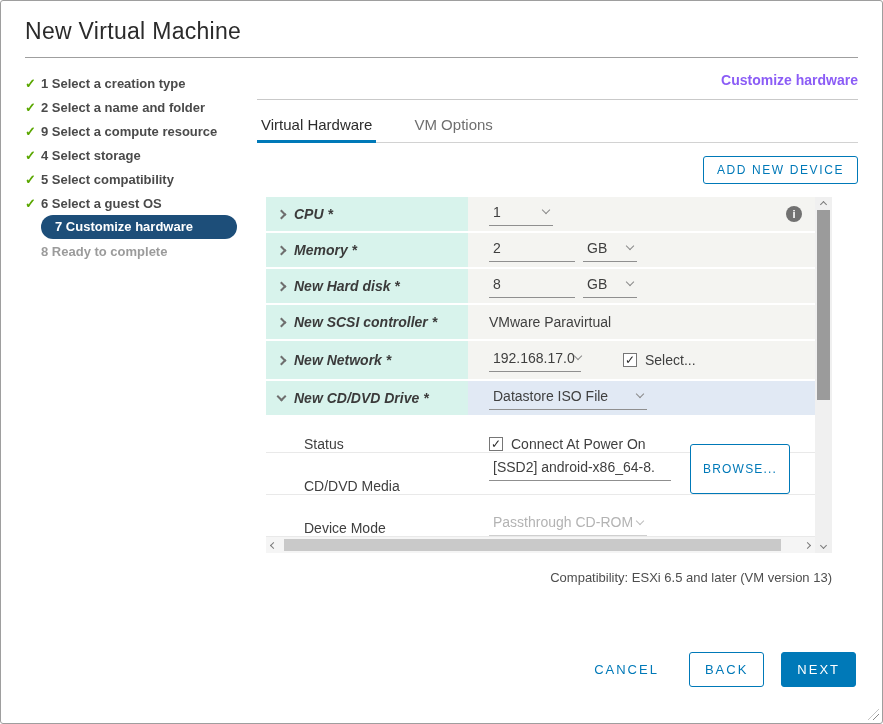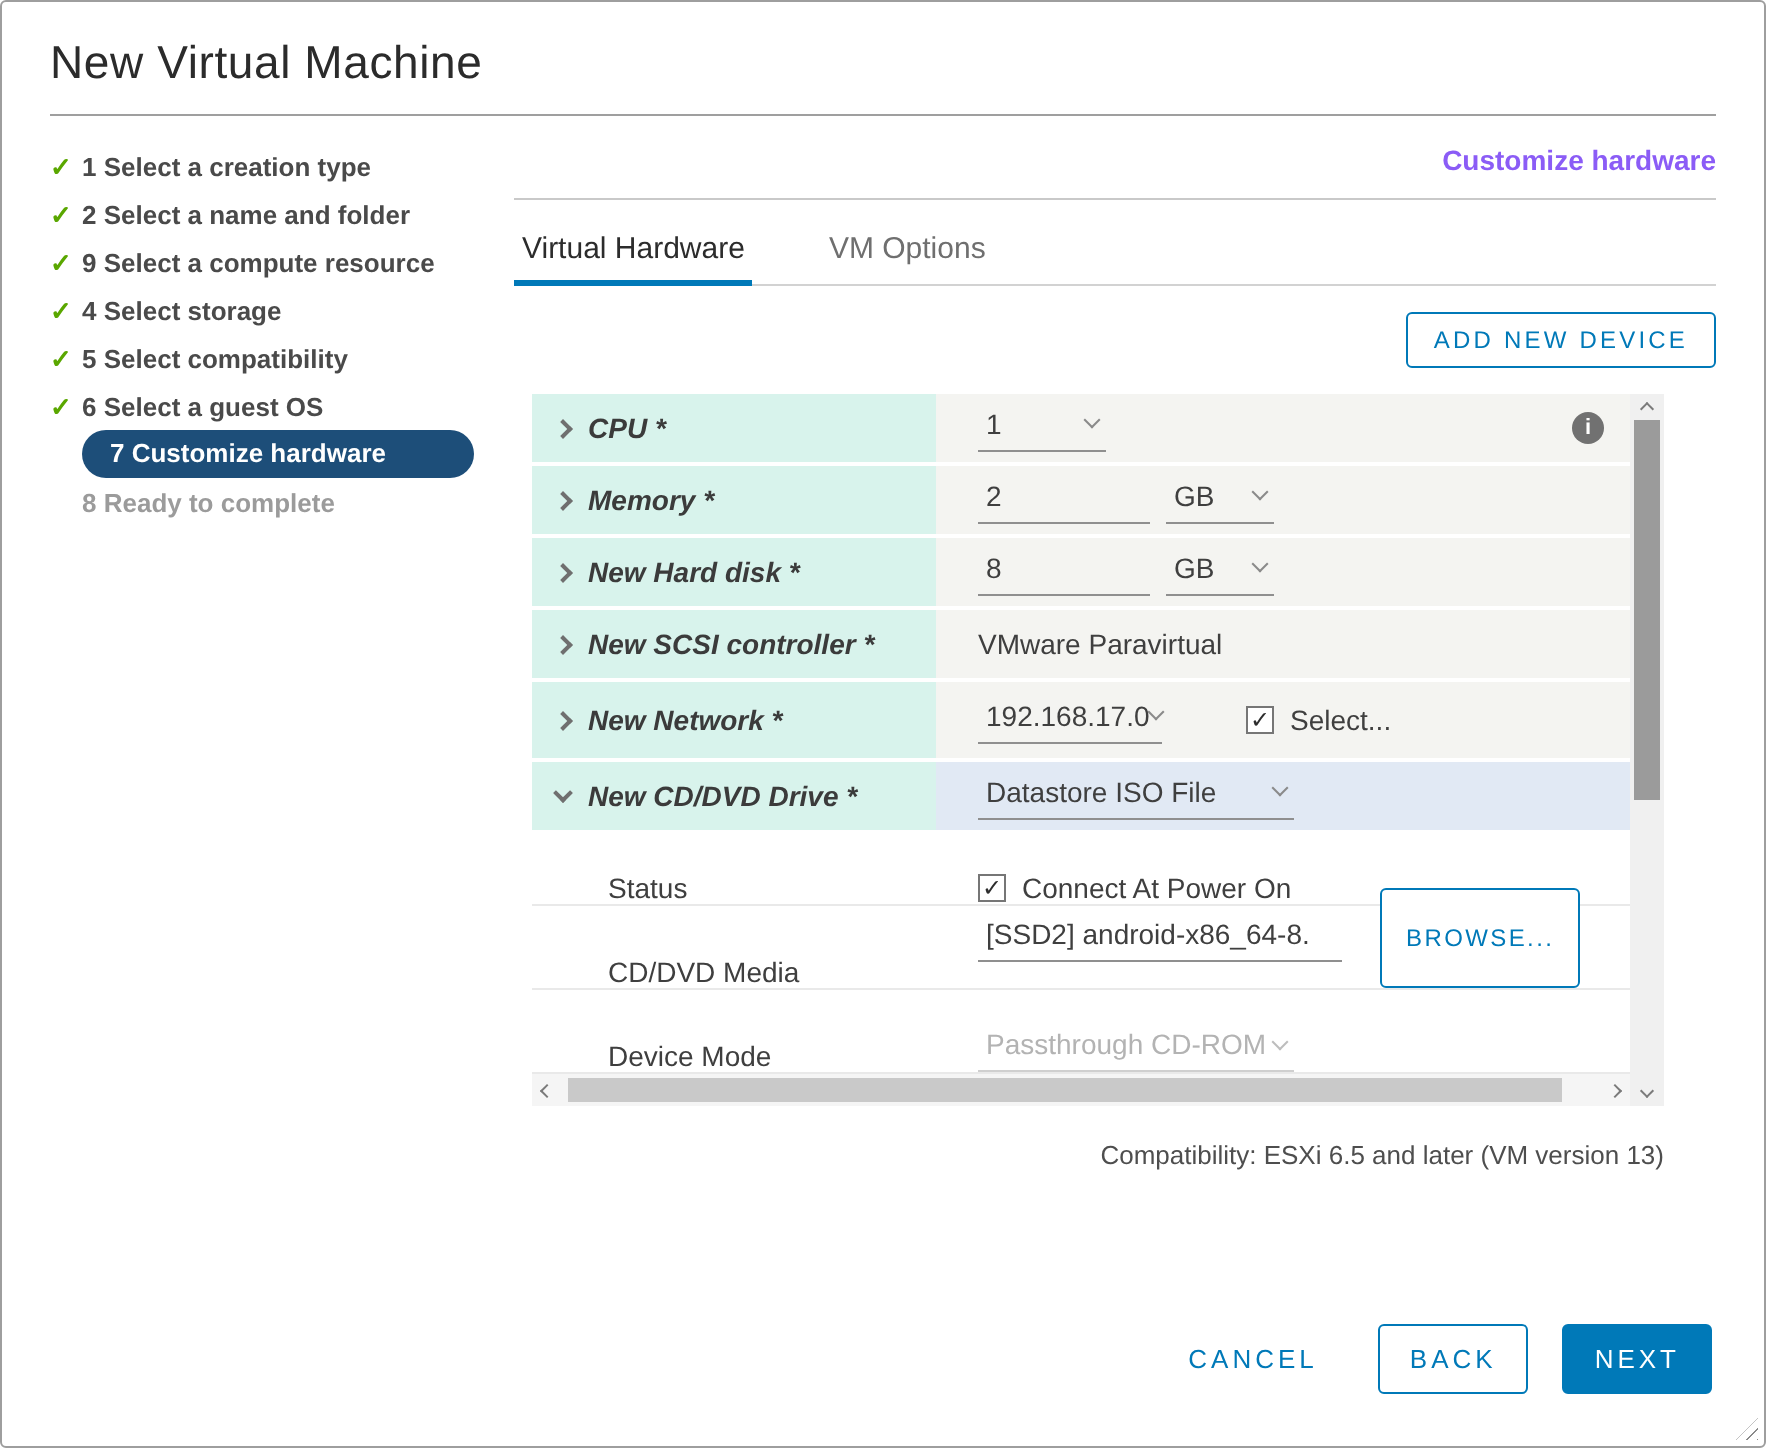--- a/index.html
+++ b/index.html
@@ -128,21 +128,21 @@
     width: 17px; flex: none; background: #f0f0f0; position: relative;
     display: flex; flex-direction: column; align-items: center; justify-content: space-between;
     padding: 5px 0;
   }
   .vthumb { position: absolute; top: 13px; left: 2px; width: 13px; height: 190px; background: #9b9b9b; }
   
   .hscroll { height: 16px; background: #f5f5f5; display: flex; align-items: center; padding: 0 5px; }
   .hthumb { flex: 1; height: 12px; background: #c9c9c9; margin: 0 24px 0 8px; }
   
   .compat { text-align: right; margin-top: 17px; margin-right: 26px; font-size: 13px; color: #4e4e4e; }
-  .footer { position: absolute; right: 26px; bottom: 26px; display: flex; }
+  .footer { position: absolute; right: 26px; bottom: 36px; display: flex; }
   .btn-text {
     color: #0079b8; background: transparent; border: none;
     font-size: 13px; letter-spacing: 2px; cursor: pointer; margin-right: 30px;
     font-family: "Liberation Sans", sans-serif;
   }
   .btn-back {
     color: #0079b8; background: #ffffff; border: 1px solid #0079b8; border-radius: 3px;
     font-size: 13px; letter-spacing: 2px; padding: 9px 15px; cursor: pointer; margin-right: 17px;
     font-family: "Liberation Sans", sans-serif;
   }

